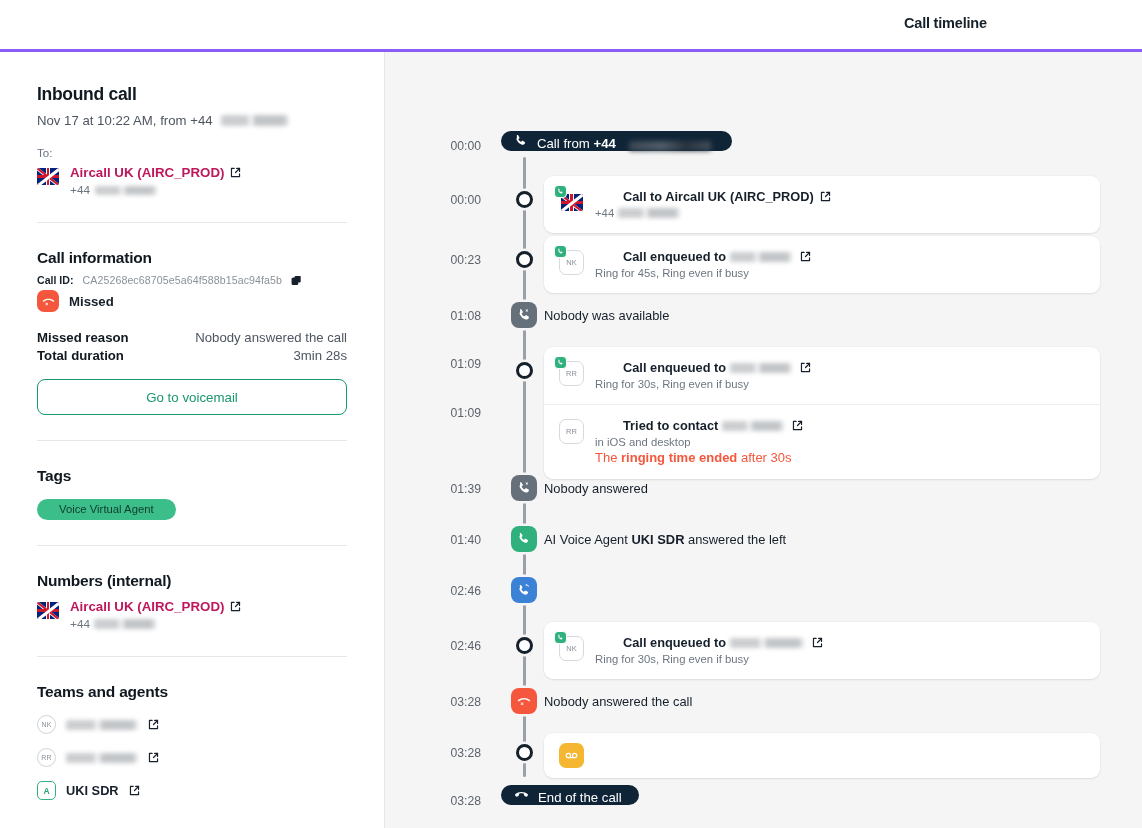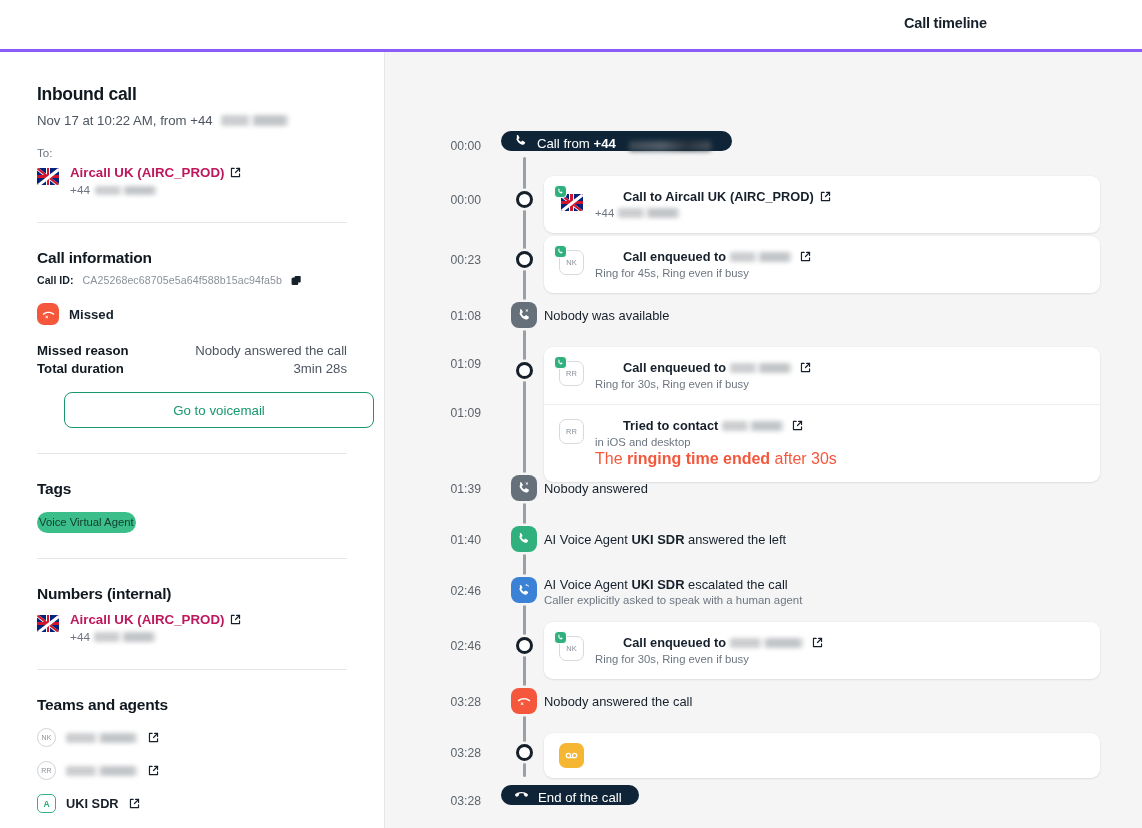--- a/index.html
+++ b/index.html
@@ -82,41 +82,41 @@
   .ext-icon svg { display: block; }
 
   .divider { height: 1px; background: #e6e6e6; margin: 25px 0 0 0; }
 
   .sec-title { margin-top: 26px; font-size: 15.5px; font-weight: 700; letter-spacing: -0.2px; color: #101820; }
   .callid-row { margin-top: 7px; display: flex; align-items: center; gap: 9px; font-size: 10.6px; }
   .callid-label { font-weight: 700; color: #16202b; }
   .callid-val { color: #8a9199; letter-spacing: .1px; }
   .copy-ic { width: 11px; height: 11px; }
 
-  .status-row { margin-top: 17px; display: flex; align-items: center; gap: 10px; }
+  .status-row { margin-top: 4px; display: flex; align-items: center; gap: 10px; }
   .status-badge-ic {
     width: 22px; height: 22px; border-radius: 7px; background: #f4573c;
     display: flex; align-items: center; justify-content: center; flex: none;
   }
   .status-txt { font-size: 13.2px; font-weight: 600; color: #16202b; }
 
   .kv { margin-top: 18px; }
   .kv-row { display: flex; justify-content: space-between; align-items: baseline; font-size: 13.2px; margin-bottom: 3px; }
   .kv-k { font-weight: 700; color: #101820; }
   .kv-v { color: #4d5560; }
 
   .vm-btn {
     margin-top: 16px; width: 100%; height: 36px; border: 1px solid #18986c;
     border-radius: 8px; background: #fff; color: #18986c;
     font-size: 13.3px; font-family: inherit; cursor: pointer;
-    display: flex; align-items: center; justify-content: center; margin-left: 27px;
+    display: flex; align-items: center; justify-content: center;
   }
 
   .tag-pill {
-    display: inline-block; margin-top: 14px; padding: 4px 2px 5px;
+    display: inline-block; margin-top: 14px; padding: 4px 22px 5px;
     background: #3cbe8b; color: #0f3c2c; border-radius: 11px;
     font-size: 11.3px; font-weight: 500;
   }
 
   .agent-row { display: flex; align-items: center; gap: 10px; margin-top: 14px; }
   .av-circle {
     width: 19px; height: 19px; border-radius: 50%; border: 1px solid #cfd4d9;
     display: flex; align-items: center; justify-content: center;
     font-size: 7px; color: #8a9199; flex: none; letter-spacing: .2px;
   }
@@ -186,21 +186,21 @@
     position: absolute; left: -5px; top: -5px; width: 13px; height: 13px;
     border-radius: 4px; background: #2fb07c; display: flex;
     align-items: center; justify-content: center; border: 1.5px solid #fff;
   }
   .card-txt { flex: 1; min-width: 0; }
   .card-line1 {
     font-size: 12.8px; font-weight: 600; color: #16202b;
     display: flex; align-items: center; gap: 0px; flex-wrap: nowrap; margin-left: 28px;
   }
   .card-line2 { margin-top: 3px; font-size: 11.3px; color: #6d7680; display: flex; align-items: center; }
-  .card-line3 { margin-top: 2px; font-size: 16px; color: #f4573c; }
+  .card-line3 { margin-top: 2px; font-size: 13px; color: #f4573c; }
   .card-line3 b { font-weight: 700; }
 
   
   .tl-text { position: absolute; left: 159px; }
   .tl-text .t1 { font-size: 12.9px; color: #16202b; }
   .tl-text .t1 b { font-weight: 700; }
   .tl-text .t2 { margin-top: 2px; font-size: 11.4px; color: #6d7680; }
 
   .vm-ic {
     width: 25px; height: 25px; border-radius: 7px; background: #f5b731;
@@ -546,26 +546,20 @@
           </div>
         </div>
 
         <div class="tl-time" style="top:532px">02:46</div>
         <div class="node-ic blue" style="top:525px">
           <svg width="14" height="14" viewBox="0 0 16 16" fill="#fff">
               <path d="M3.2 2.6c.5-.5 1.3-.4 1.7.2l1.2 1.8c.3.5.2 1.1-.2 1.5l-.7.6c-.2.2-.2.4-.1.6.5 1 1.6 2.1 2.6 2.6.2.1.5.1.6-.1l.6-.7c.4-.4 1-.5 1.5-.2l1.8 1.2c.6.4.7 1.2.2 1.7l-.9.9c-.6.6-1.4.8-2.2.6C6.6 12.6 4.3 10.3 3 7.6c-.4-.8-.2-1.7.4-2.3l-.2-2.7z"></path>
               <path d="M11 .8 9.6 2.2l1.4 1.4v-.9c.8 0 1.5.7 1.5 1.5h1c0-1.4-1.1-2.5-2.5-2.5V.8z"></path>
             </svg>
         </div>
-        <div class="tl-text" style="top:525px">
-          <div class="t1">
-            <span>AI Voice Agent </span><b>UKI SDR</b><span> escalated the call</span>
-          </div>
-          <div class="t2">Caller explicitly asked to speak with a human agent</div>
-        </div>
 
         <div class="tl-time" style="top:587px">02:46</div>
         <div class="node" style="top:585px"></div>
         <div class="card" style="top:570px">
           <div class="card-seg">
             <div class="card-av-wrap">
               <div class="card-av">NK</div>
               <div class="badge-mini">
                 <svg width="7" height="7" viewBox="0 0 16 16" fill="#fff">
                     <path d="M3.2 1.6c.5-.5 1.3-.4 1.7.2l1.2 1.8c.3.5.2 1.1-.2 1.5l-.7.6c-.2.2-.2.4-.1.6.5 1 1.6 2.1 2.6 2.6.2.1.5.1.6-.1l.6-.7c.4-.4 1-.5 1.5-.2l1.8 1.2c.6.4.7 1.2.2 1.7l-.9.9c-.6.6-1.4.8-2.2.6C6.6 11.6 4.3 9.3 3 6.6c-.4-.8-.2-1.7.4-2.3l-.2-2.7z"></path>

